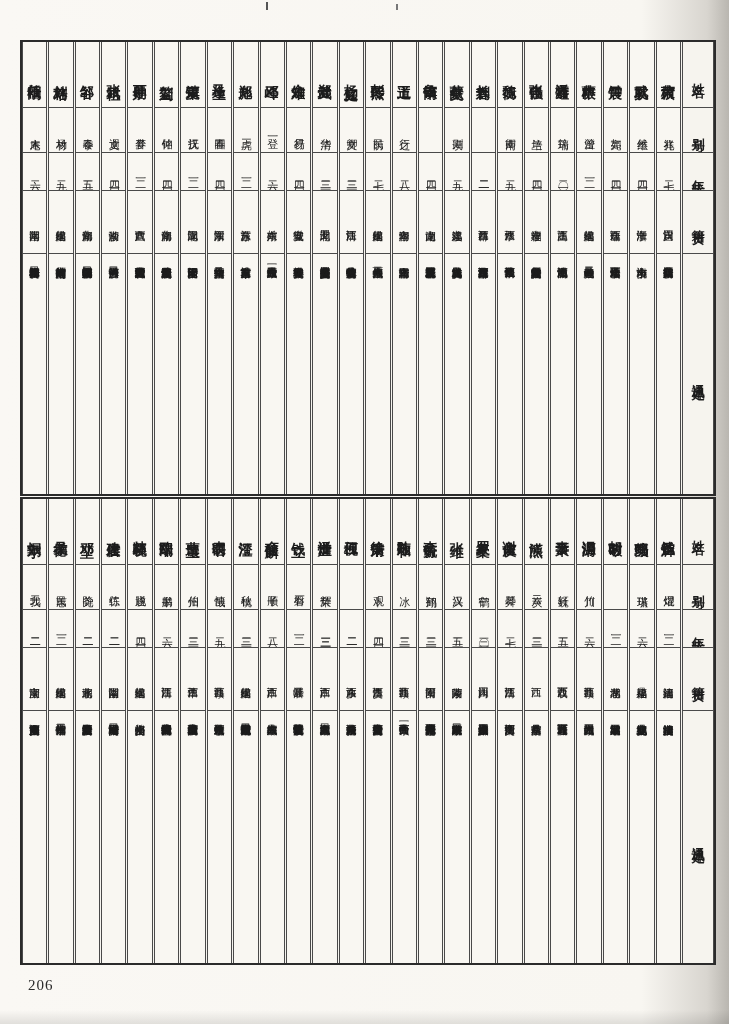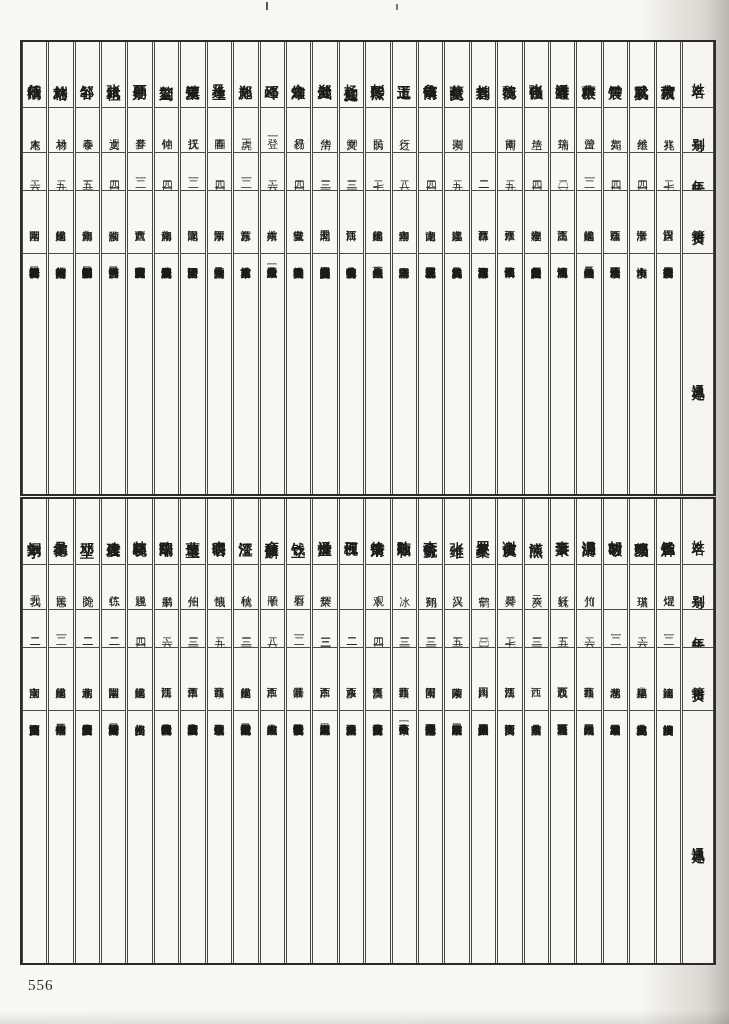--- a/index.html
+++ b/index.html
@@ -435,14 +435,14 @@
       </div>
       <div class="col">
         <div class="cell c-name">刘振宇</div>
         <div class="cell c-alias">无我</div>
         <div class="cell c-age">二二</div>
         <div class="cell c-origin">湖南宝庆</div>
         <div class="cell c-addr">湖南宝庆西乡滩头刘永源交</div>
       </div>
     </div>
 
-  <div class="page-number">556</div>
+  <div class="page-number">206</div>
 </div>
 
 </body></html>

